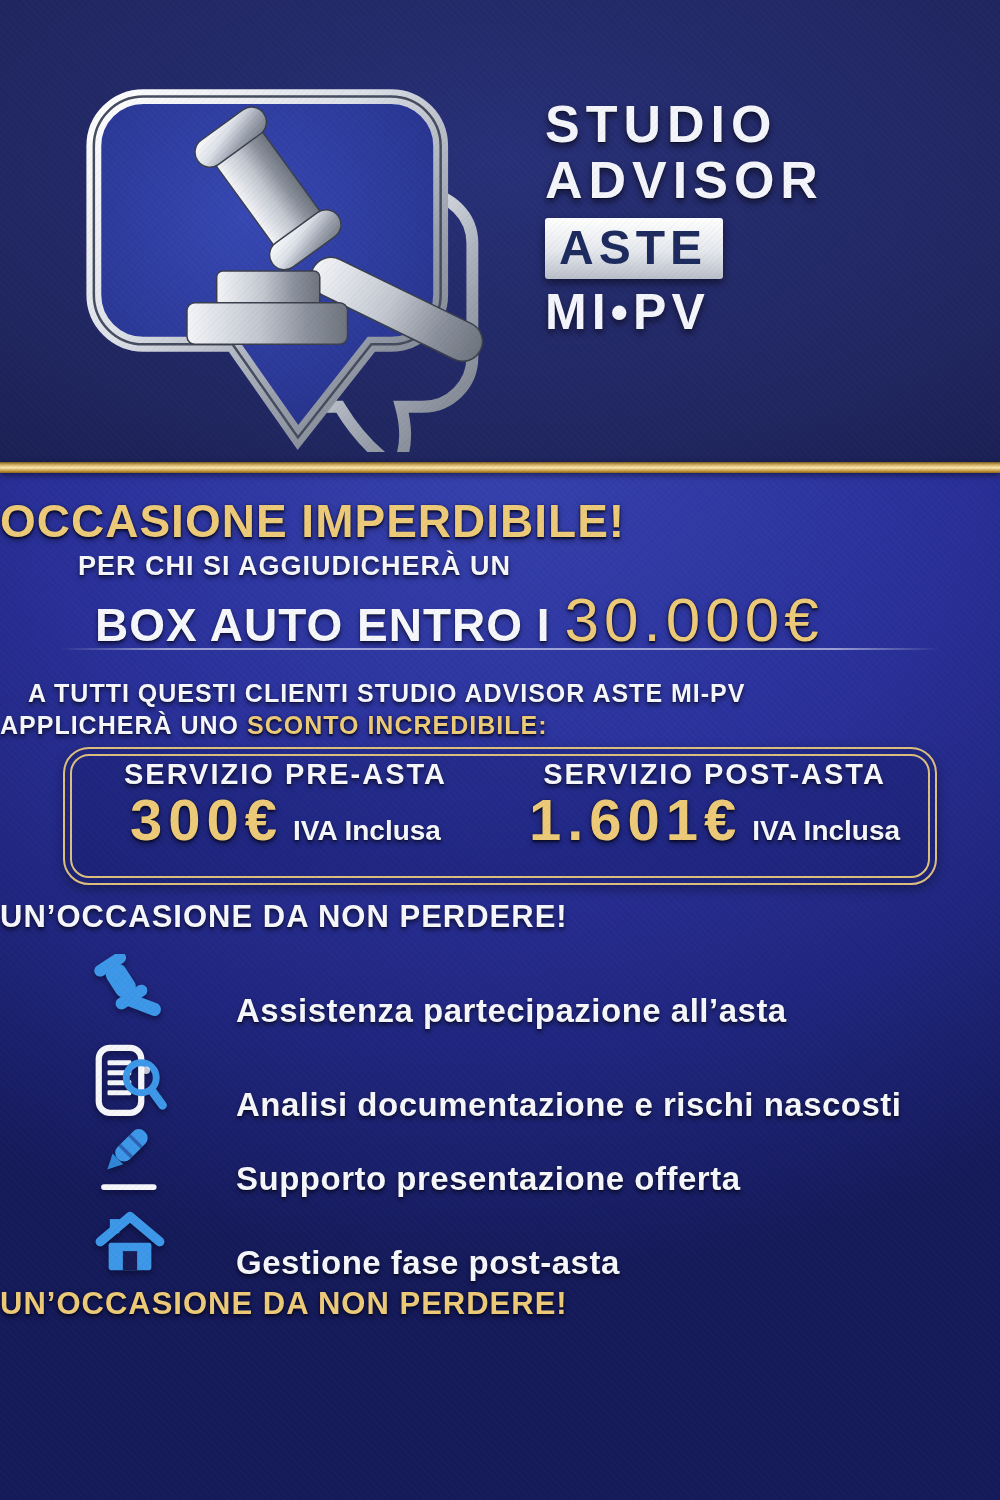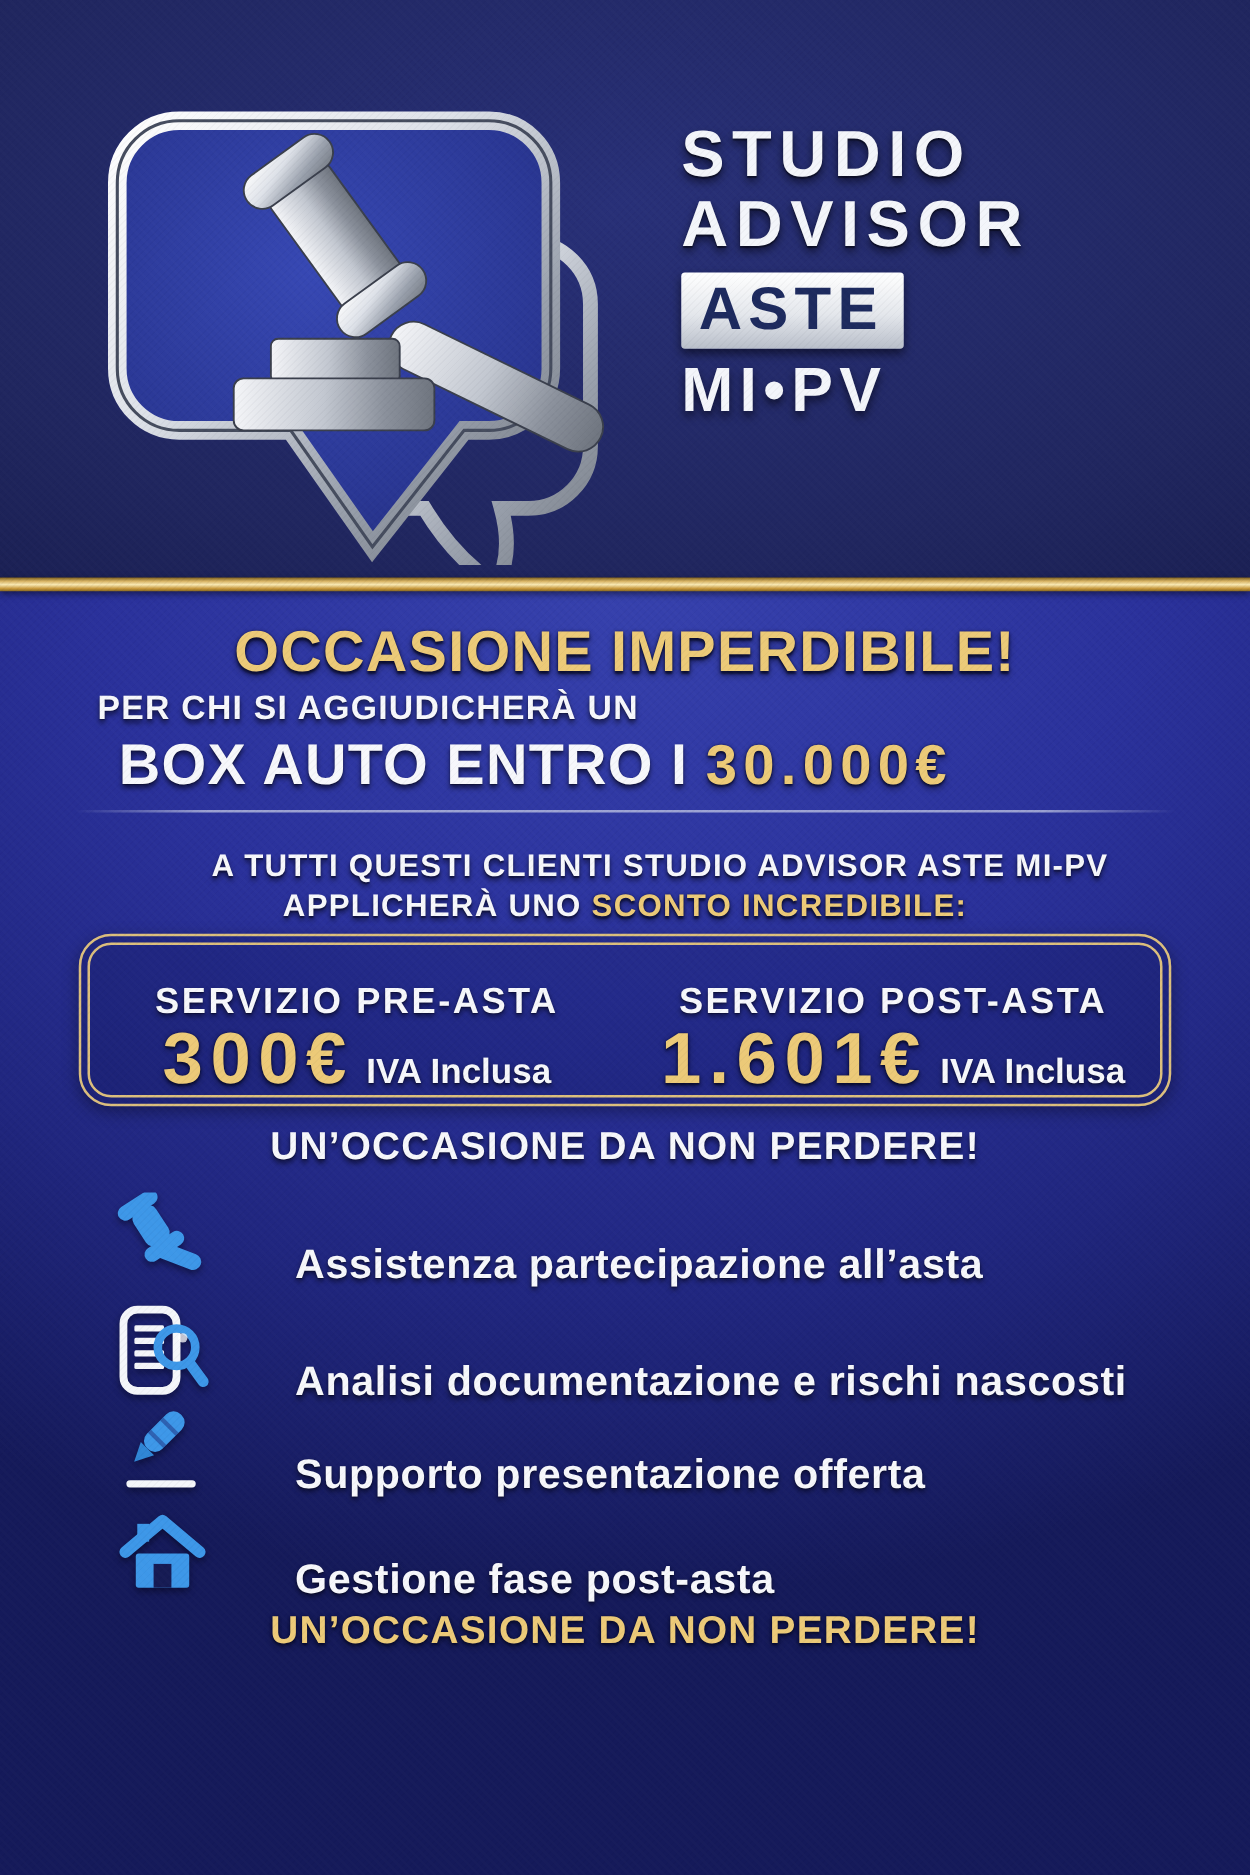--- a/index.html
+++ b/index.html
@@ -36,45 +36,45 @@
   
   .gold-bar{
     position:absolute;left:0;top:462px;width:1000px;height:11px;
     background:linear-gradient(180deg,#7e5f1e 0%,#d9b566 28%,#f8e8b2 52%,#c89a3e 80%,#86661f 100%);
     box-shadow:0 2px 6px rgba(0,0,0,.5);
   }
   
   .gold{color:#ecca78;}
   .goldshadow{text-shadow:0 2px 2px rgba(8,10,40,.85),0 0 2px rgba(10,12,50,.6),0 3px 6px rgba(0,0,10,.45);}
   .whiteshadow{color:#f6f7fb;text-shadow:0 3px 4px rgba(0,0,15,.6),0 1px 1px rgba(0,0,0,.4);}
-  .centered{left:0;width:1000px;text-align:center;}
+  .centered{left:0;width:1000px;text-align:left;}
   .abs{position:absolute;}
   
   .headline{top:494px;font-size:46px;font-weight:800;letter-spacing:1px;}
   .sub1{top:551px;left:78px;font-size:27px;font-weight:700;letter-spacing:1px;}
   .sub2{top:584px;left:95px;display:flex;align-items:baseline;}
   .sub2-white{font-size:46px;font-weight:800;letter-spacing:1px;}
-  .sub2-gold{font-size:45px;font-weight:700;letter-spacing:5px;margin-left:14px;}
+  .sub2-gold{font-size:62px;font-weight:400;letter-spacing:5px;margin-left:14px;}
   .thin-rule{
     top:648px;left:60px;width:880px;height:2px;
     background:linear-gradient(90deg,transparent 0%,rgba(230,235,245,.6) 12%,rgba(230,235,245,.6) 88%,transparent 100%);
   }
   .intro1{top:679px;font-size:25px;font-weight:700;letter-spacing:1px;padding-left:28px;}
   .intro2{top:711px;font-size:25px;font-weight:700;letter-spacing:1px;}
   .intro2 .gold{font-weight:800;}
   
   .price-box{
     top:747px;left:63px;width:874px;height:138px;box-sizing:border-box;
     border:2px solid #dcbf7d;border-radius:26px;padding:5px;
     background:rgba(8,12,60,.18);box-shadow:0 4px 12px rgba(0,0,10,.35);
   }
   .price-inner{
     width:100%;height:100%;box-sizing:border-box;
     border:2px solid #dcbf7d;border-radius:19px;
-    display:flex;align-items:flex-end;
+    display:flex;align-items:flex-start;
   }
   .price-col{flex:1;display:flex;flex-direction:column;align-items:center;justify-content:center;padding-top:2px;}
   .price-title{font-size:29px;font-weight:700;letter-spacing:2px;}
   .price-row{display:flex;align-items:baseline;margin-top:0px;}
   .price-val{font-size:58px;font-weight:800;letter-spacing:6px;line-height:1;}
   .price-note{font-size:28px;font-weight:700;margin-left:10px;}
   .price-divider{width:2px;background:linear-gradient(180deg,rgba(235,220,180,.9),rgba(235,220,180,.55));}
   
   .cta-top{top:899px;font-size:31px;font-weight:800;letter-spacing:1px;}
   .cta-bottom{top:1286px;font-size:31px;font-weight:800;letter-spacing:1px;}

